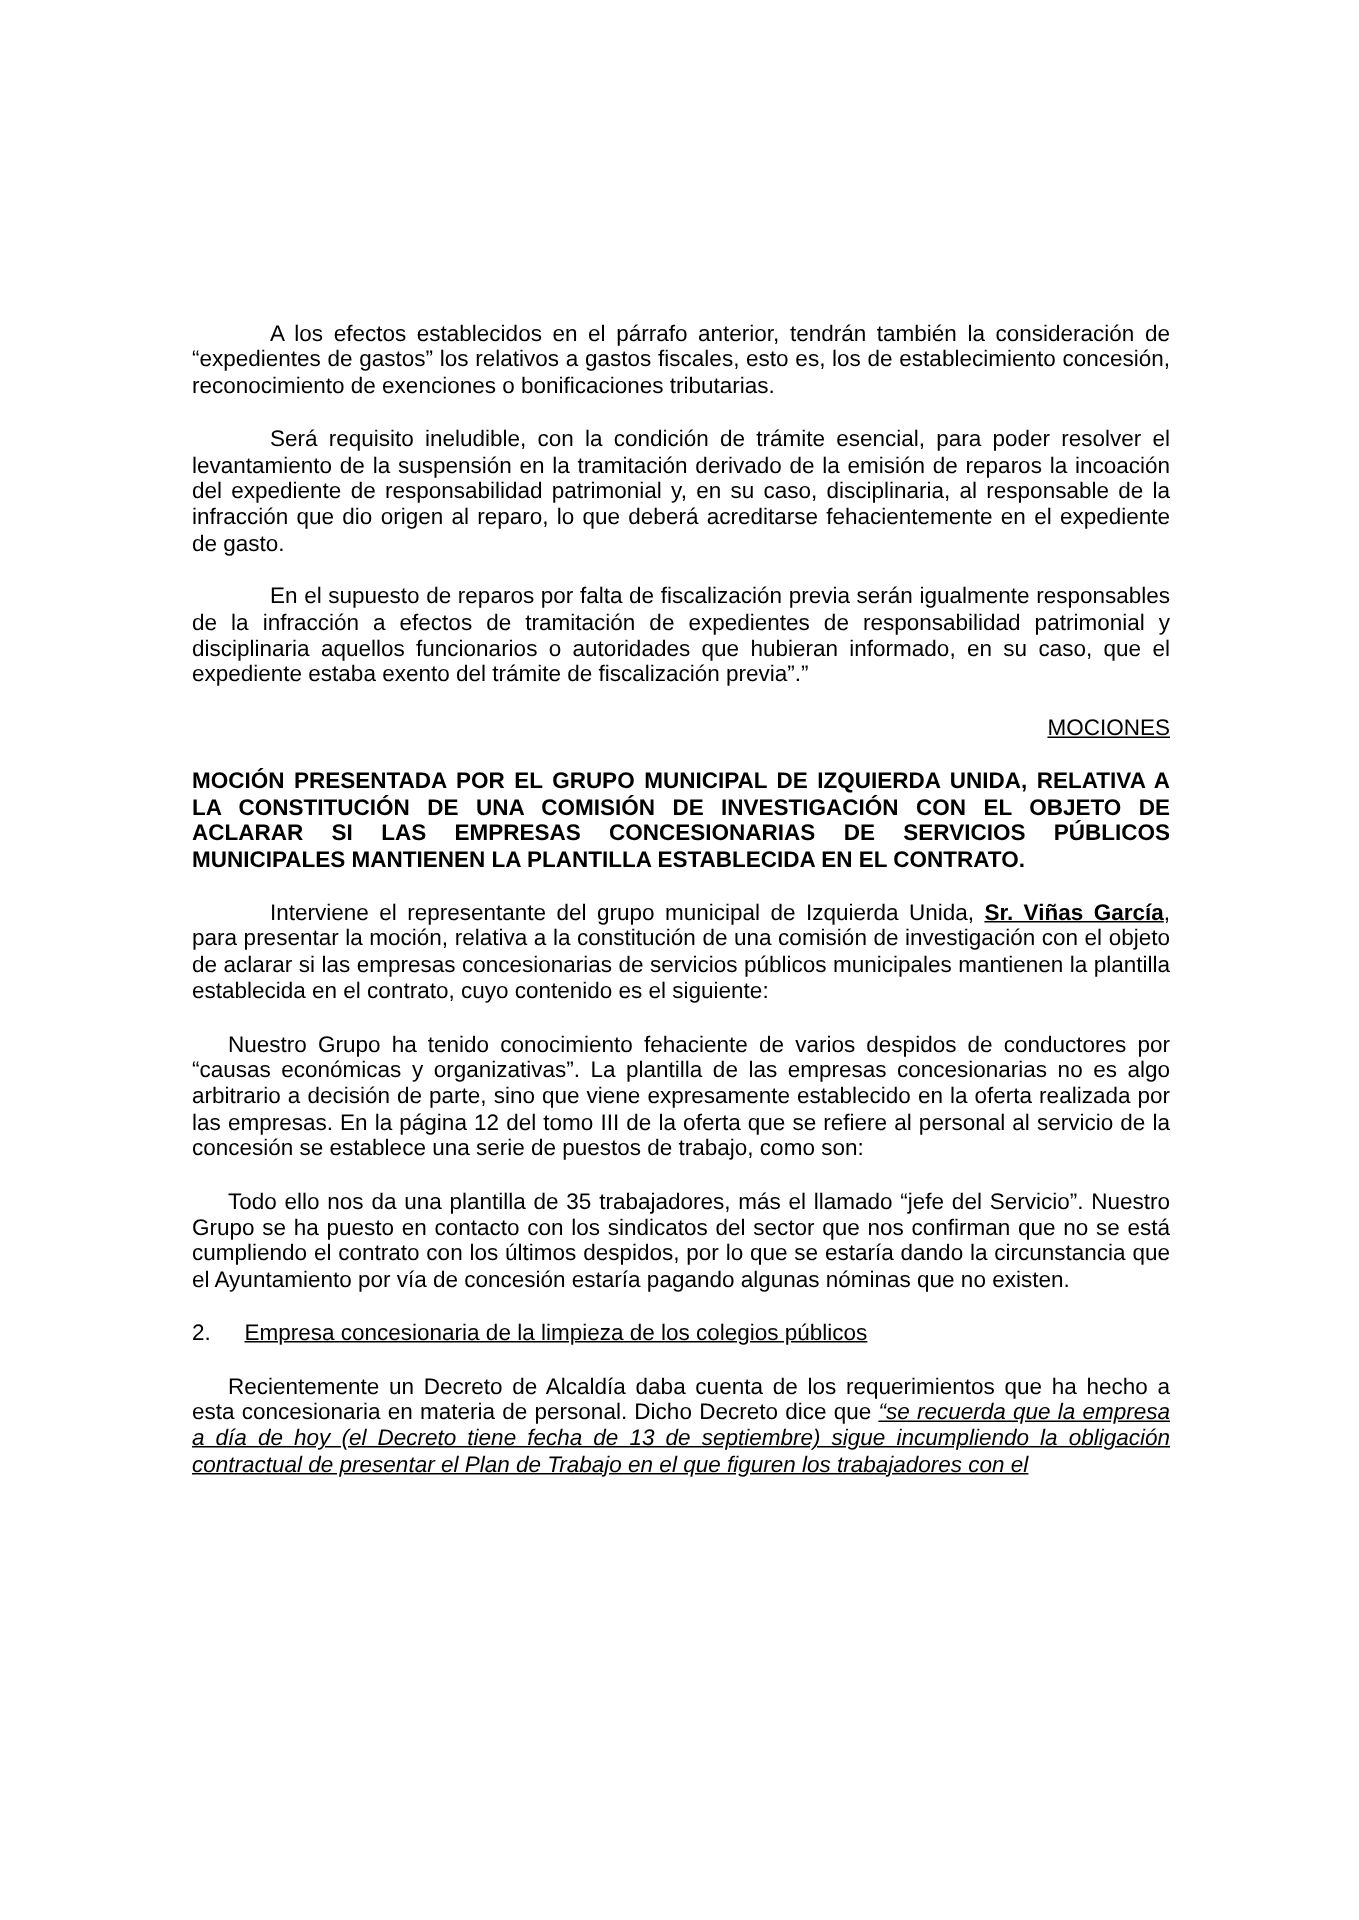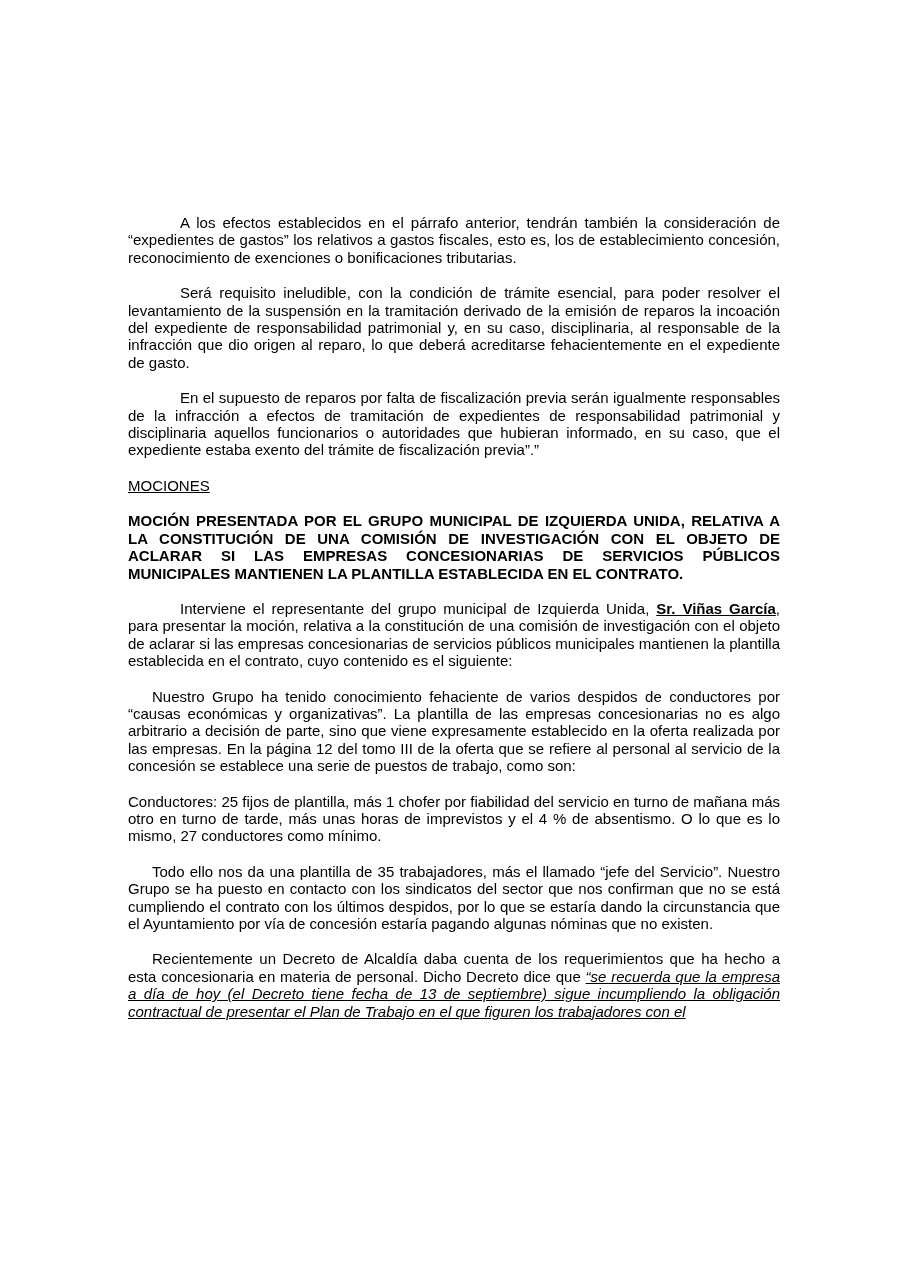--- a/index.html
+++ b/index.html
@@ -17,21 +17,21 @@
     left: 128px;
     top: 214px;
     width: 652px;
     font-size: 15px;
     line-height: 17.4px;
     text-align: justify;
   }
   .content p { margin: 0 0 18px 0; }
   .indent { text-indent: 52px; }
   .indent-sm { text-indent: 24px; }
-  .center { text-align: left; }
+  .center { text-align: right; }
   .bold { font-weight: bold; }
   .underline { text-decoration: underline; }
   .italic { font-style: italic; }
   .item-heading { margin-left: 20px; text-align: left; }
   .item2-heading { margin-left: 27px; text-align: left; }
   .marker-tab { display: inline-block; width: 35px; }
   .hang { margin-left: 33px; }
   .last { margin-bottom: 0; }
   .page-number {
     position: absolute;
@@ -58,25 +58,25 @@
 
     <p class="center"><span class="underline">MOCIONES</span></p>
 
     <p class="bold">MOCIÓN PRESENTADA POR EL GRUPO MUNICIPAL DE IZQUIERDA UNIDA, RELATIVA A LA CONSTITUCIÓN DE UNA COMISIÓN DE INVESTIGACIÓN CON EL OBJETO DE ACLARAR SI LAS EMPRESAS CONCESIONARIAS DE SERVICIOS PÚBLICOS MUNICIPALES MANTIENEN LA PLANTILLA ESTABLECIDA EN EL CONTRATO.</p>
 
     <p class="indent"><span>Interviene el representante del grupo municipal de Izquierda Unida, </span><span class="bold underline">Sr. Viñas García</span><span>, para presentar la moción, relativa a la constitución de una comisión de investigación con el objeto de aclarar si las empresas concesionarias de servicios públicos municipales mantienen la plantilla establecida en el contrato, cuyo contenido es el siguiente:</span></p>
 
 
     <p class="indent-sm">Nuestro Grupo ha tenido conocimiento fehaciente de varios despidos de conductores por “causas económicas y organizativas”. La plantilla de las empresas concesionarias no es algo arbitrario a decisión de parte, sino que viene expresamente establecido en la oferta realizada por las empresas. En la página 12 del tomo III de la oferta que se refiere al personal al servicio de la concesión se establece una serie de puestos de trabajo, como son:</p>
 
-    <p class="hang">Conductores: 25 fijos de plantilla, más 1 chofer por fiabilidad del servicio en turno de mañana más otro en turno de tarde, más unas horas de imprevistos y el 4 % de absentismo. O lo que es lo mismo, 27 conductores como mínimo.</p>
 
 
 
     <p class="indent-sm">Todo ello nos da una plantilla de 35 trabajadores, más el llamado “jefe del Servicio”. Nuestro Grupo se ha puesto en contacto con los sindicatos del sector que nos confirman que no se está cumpliendo el contrato con los últimos despidos, por lo que se estaría dando la circunstancia que el Ayuntamiento por vía de concesión estaría pagando algunas nóminas que no existen.</p>
 
+    <p class="item2-heading"><span class="marker-tab">2.</span><span class="underline">Empresa concesionaria de la limpieza de los colegios públicos</span></p>
 
     <p class="indent-sm last"><span>Recientemente un Decreto de Alcaldía daba cuenta de los requerimientos que ha hecho a esta concesionaria en materia de personal. Dicho Decreto dice que </span><span class="italic underline">“se recuerda que la empresa a día de hoy (el Decreto tiene fecha de 13 de septiembre) sigue incumpliendo la obligación contractual de presentar el Plan de Trabajo en el que figuren los trabajadores con el</span></p>
 
   </div>
 
   <div class="page-number">23</div>
 </div>
 
 </body></html>

